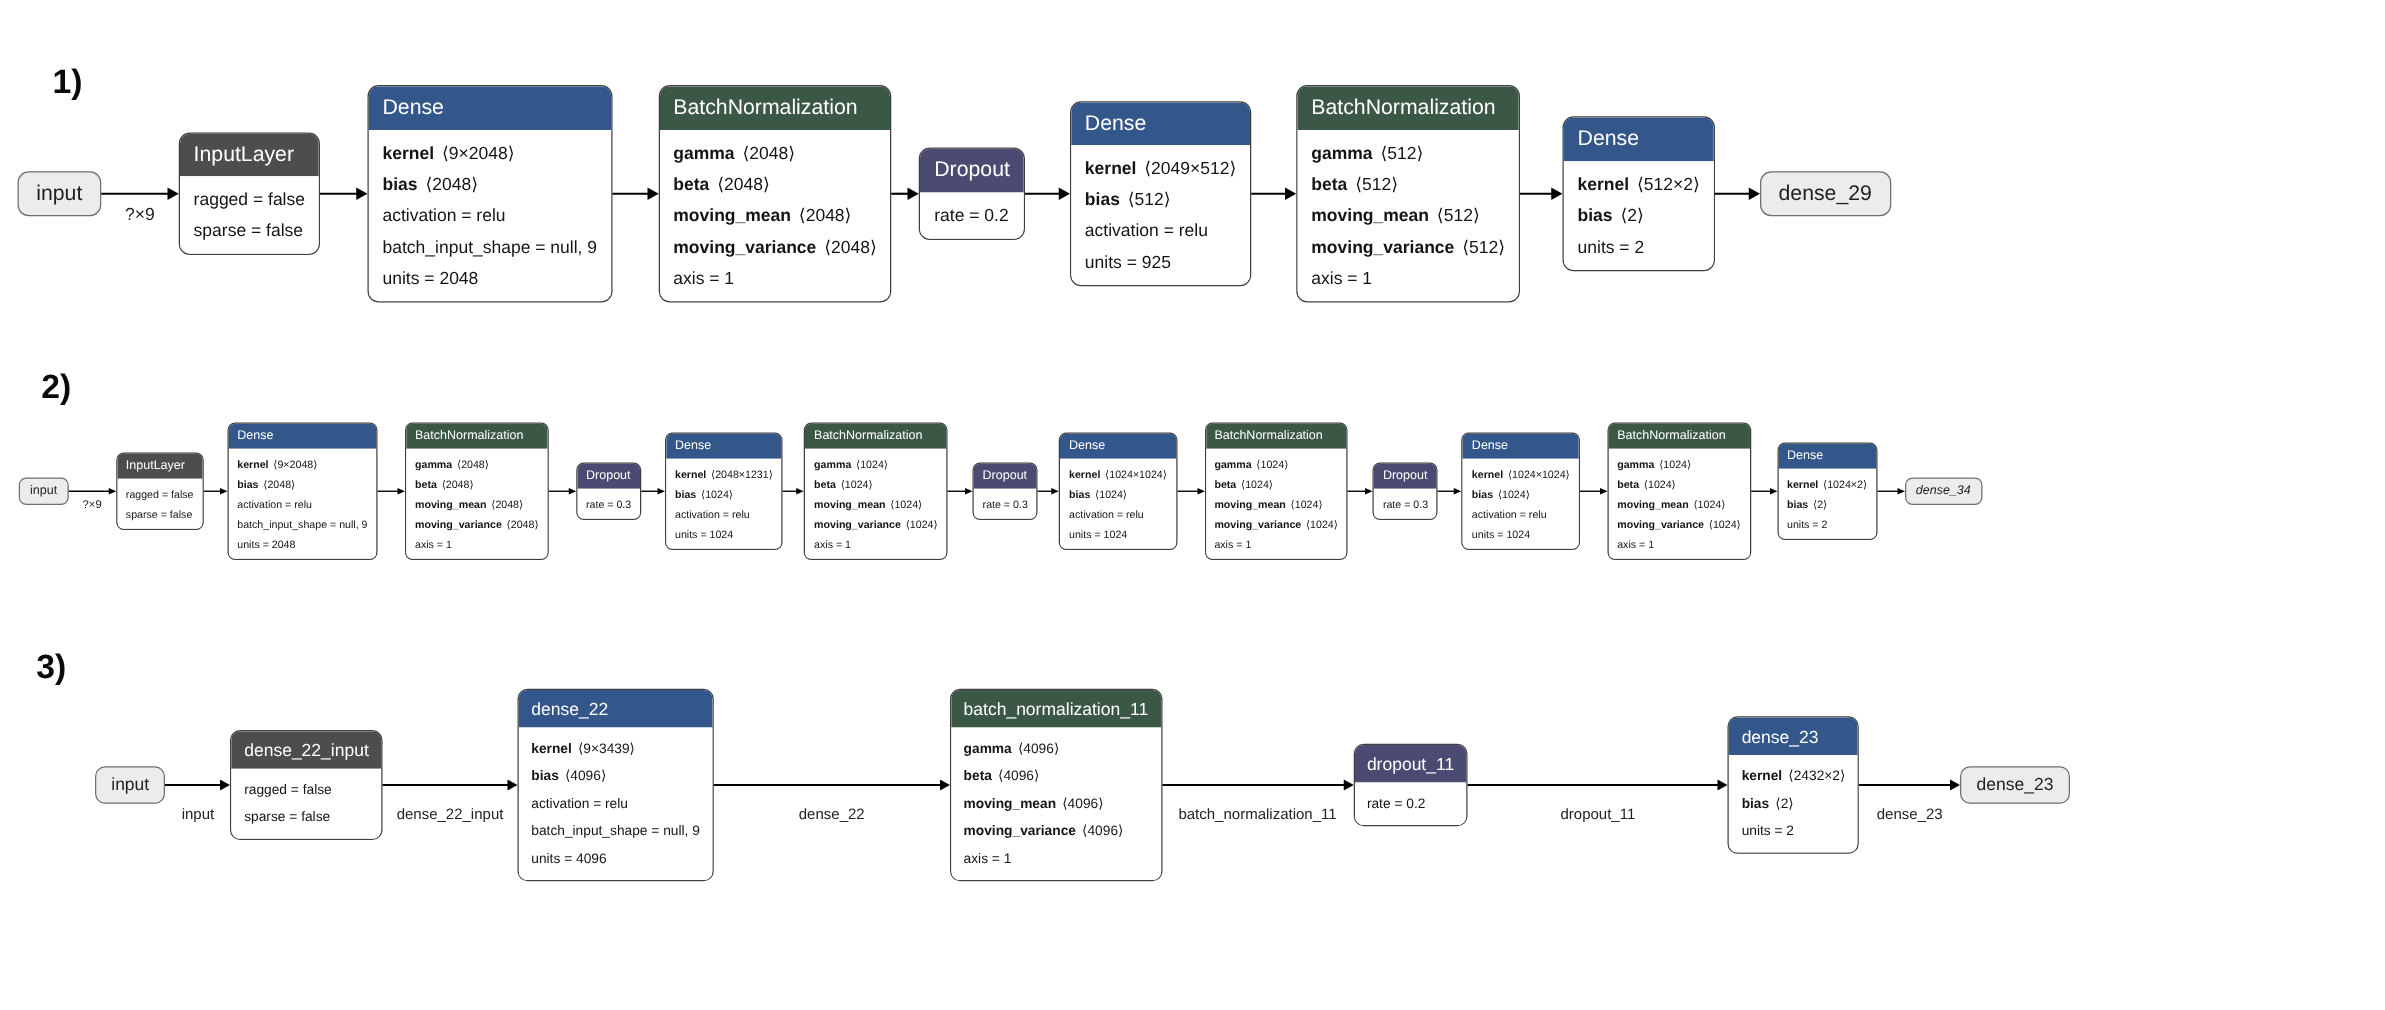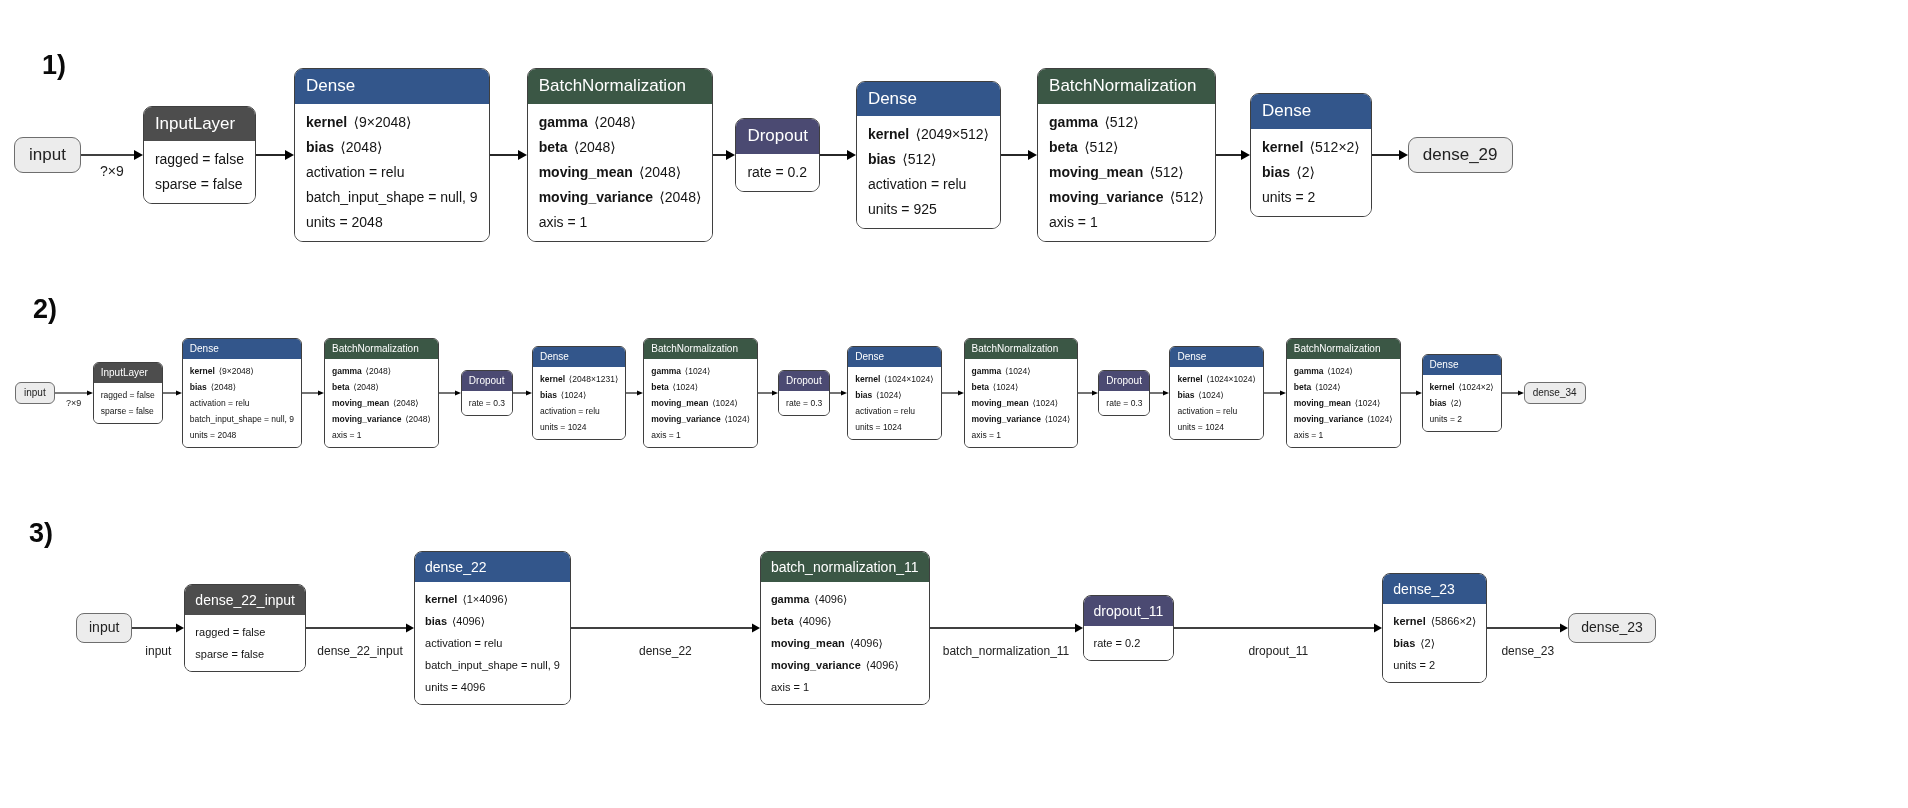--- a/index.html
+++ b/index.html
@@ -363,21 +363,21 @@
           <div class="prm"><span class="pn">bias</span><span class="pv">⟨2⟩</span></div>
           <div class="prm"><span class="pv">units = 2</span></div>
         </div>
       </div>
       <div class="conn" style="width: 22px;">
         <svg width="22" height="16" viewBox="0 0 22 16">
           <line x1="0" y1="8" x2="17" y2="8" stroke="#000000" stroke-width="1.1"></line>
           <polygon points="16,5.4 22,8 16,10.6" fill="#000000"></polygon>
         </svg>
       </div>
-      <div class="node terminal" style="background: rgb(236, 236, 236); border-color: rgb(110, 110, 110);">dense_34</div>
+      <div class="node terminal" style="background: rgb(236, 236, 236); border-color: rgb(110, 110, 110); font-style: italic;">dense_34</div>
     </div>
   <div class="row r3" id="row3">
       <div class="node terminal" style="background: rgb(236, 236, 236); border-color: rgb(110, 110, 110);">input</div>
       <div class="conn" style="width: 52px;">
         <svg width="52" height="16" viewBox="0 0 52 16">
           <line x1="0" y1="8" x2="45" y2="8" stroke="#000000" stroke-width="1.5"></line>
           <polygon points="44,3.5999999999999996 52,8 44,12.4" fill="#000000"></polygon>
         </svg>
         <span class="clabel">input</span>
       </div>
@@ -391,21 +391,21 @@
       <div class="conn" style="width: 108px;">
         <svg width="108" height="16" viewBox="0 0 108 16">
           <line x1="0" y1="8" x2="101" y2="8" stroke="#000000" stroke-width="1.5"></line>
           <polygon points="100,3.5999999999999996 108,8 100,12.4" fill="#000000"></polygon>
         </svg>
         <span class="clabel">dense_22_input</span>
       </div>
       <div class="node layer dense" style="border-color: rgb(63, 63, 63);">
         <div class="hd" style="background: rgb(51, 86, 139);">dense_22</div>
         <div class="bd">
-          <div class="prm"><span class="pn">kernel</span><span class="pv">⟨1×4096⟩</span></div>
+          <div class="prm"><span class="pn">kernel</span><span class="pv">⟨9×3439⟩</span></div>
           <div class="prm"><span class="pn">bias</span><span class="pv">⟨4096⟩</span></div>
           <div class="prm"><span class="pv">activation = relu</span></div>
           <div class="prm"><span class="pv">batch_input_shape = null, 9</span></div>
           <div class="prm"><span class="pv">units = 4096</span></div>
         </div>
       </div>
       <div class="conn" style="width: 189px;">
         <svg width="189" height="16" viewBox="0 0 189 16">
           <line x1="0" y1="8" x2="182" y2="8" stroke="#000000" stroke-width="1.5"></line>
           <polygon points="181,3.5999999999999996 189,8 181,12.4" fill="#000000"></polygon>
@@ -438,21 +438,21 @@
       <div class="conn" style="width: 208px;">
         <svg width="208" height="16" viewBox="0 0 208 16">
           <line x1="0" y1="8" x2="201" y2="8" stroke="#000000" stroke-width="1.5"></line>
           <polygon points="200,3.5999999999999996 208,8 200,12.4" fill="#000000"></polygon>
         </svg>
         <span class="clabel">dropout_11</span>
       </div>
       <div class="node layer dense" style="border-color: rgb(63, 63, 63);">
         <div class="hd" style="background: rgb(51, 86, 139);">dense_23</div>
         <div class="bd">
-          <div class="prm"><span class="pn">kernel</span><span class="pv">⟨5866×2⟩</span></div>
+          <div class="prm"><span class="pn">kernel</span><span class="pv">⟨2432×2⟩</span></div>
           <div class="prm"><span class="pn">bias</span><span class="pv">⟨2⟩</span></div>
           <div class="prm"><span class="pv">units = 2</span></div>
         </div>
       </div>
       <div class="conn" style="width: 81px;">
         <svg width="81" height="16" viewBox="0 0 81 16">
           <line x1="0" y1="8" x2="74" y2="8" stroke="#000000" stroke-width="1.5"></line>
           <polygon points="73,3.5999999999999996 81,8 73,12.4" fill="#000000"></polygon>
         </svg>
         <span class="clabel">dense_23</span>

